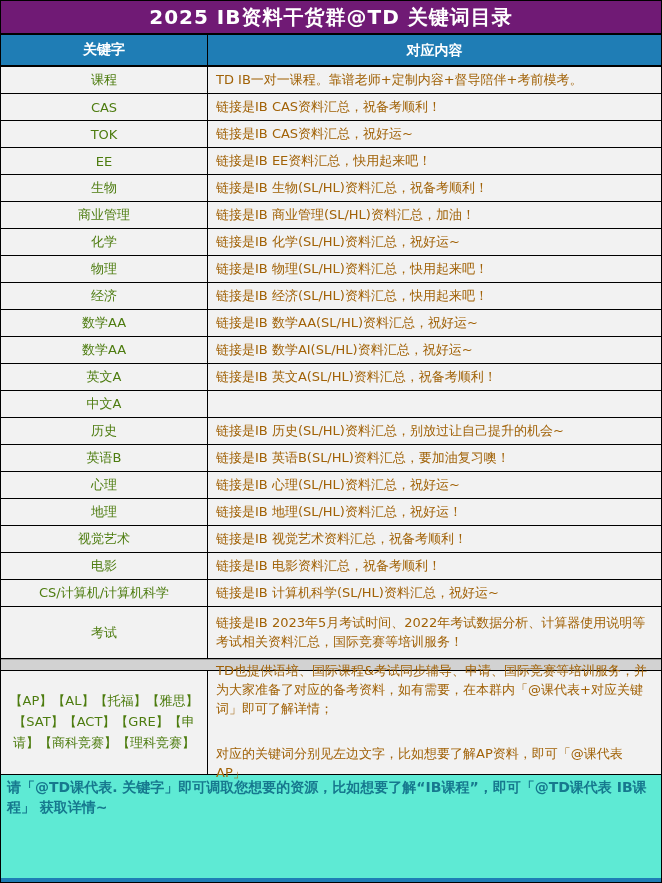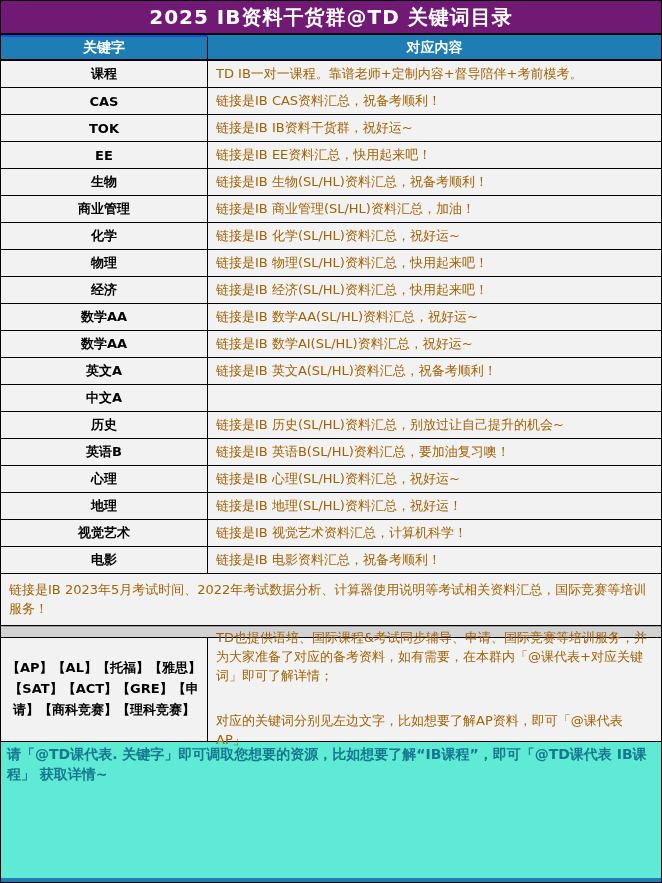--- a/index.html
+++ b/index.html
@@ -24,25 +24,24 @@
     font-size: 20px;
     letter-spacing: 1px;
     display: flex;
     align-items: center;
     justify-content: center;
     border-bottom: 2px solid #000;
     flex: 0 0 auto;
   }
   .header-row {
     display: flex;
-    height: 26px;
+    height: 32px;
     background: #1d4ed8;
     border-bottom: 2px solid #000;
     flex: 0 0 auto;
-    align-items: flex-end;
   }
   .header-row .kw, .header-row .ct {
     color: #ffffff;
     font-weight: bold;
     font-size: 14px;
     display: flex;
     align-items: center;
     justify-content: center;
     background: #1f7db5;
   }
@@ -54,22 +53,22 @@
   }
   .row-std { height: 27px; }
   .kw {
     width: 207px;
     flex: 0 0 207px;
     border-right: 1px solid #000;
     display: flex;
     align-items: center;
     justify-content: center;
     text-align: center;
-    color: #000000;
-    font-weight: bold;
+    color: #4d7c0f;
+    font-weight: normal;
     font-size: 13px;
     padding: 2px 6px;
   }
   .ct {
     flex: 1 1 auto;
     display: flex;
     flex-direction: column;
     justify-content: center;
     color: #a16207;
     font-size: 13px;
@@ -129,21 +128,21 @@
   <div class="row row-std">
       <div class="kw">课程</div>
       <div class="ct">TD IB一对一课程。靠谱老师+定制内容+督导陪伴+考前模考。</div>
     </div>
   <div class="row row-std">
       <div class="kw">CAS</div>
       <div class="ct">链接是IB CAS资料汇总，祝备考顺利！</div>
     </div>
   <div class="row row-std">
       <div class="kw">TOK</div>
-      <div class="ct">链接是IB IB资料干货群，祝好运~</div>
+      <div class="ct">链接是IB CAS资料汇总，祝好运~</div>
     </div>
   <div class="row row-std">
       <div class="kw">EE</div>
       <div class="ct">链接是IB EE资料汇总，快用起来吧！</div>
     </div>
   <div class="row row-std">
       <div class="kw">生物</div>
       <div class="ct">链接是IB 生物(SL/HL)资料汇总，祝备考顺利！</div>
     </div>
   <div class="row row-std">
@@ -188,28 +187,33 @@
   <div class="row row-std">
       <div class="kw">心理</div>
       <div class="ct">链接是IB 心理(SL/HL)资料汇总，祝好运~</div>
     </div>
   <div class="row row-std">
       <div class="kw">地理</div>
       <div class="ct">链接是IB 地理(SL/HL)资料汇总，祝好运！</div>
     </div>
   <div class="row row-std">
       <div class="kw">视觉艺术</div>
-      <div class="ct">链接是IB 视觉艺术资料汇总，计算机科学！</div>
+      <div class="ct">链接是IB 视觉艺术资料汇总，祝备考顺利！</div>
     </div>
   <div class="row row-std">
       <div class="kw">电影</div>
       <div class="ct">链接是IB 电影资料汇总，祝备考顺利！</div>
     </div>
+  <div class="row row-std">
+      <div class="kw">CS/计算机/计算机科学</div>
+      <div class="ct">链接是IB 计算机科学(SL/HL)资料汇总，祝好运~</div>
+    </div>
 
   <div class="row row-exam">
+      <div class="kw">考试</div>
       <div class="ct">链接是IB 2023年5月考试时间、2022年考试数据分析、计算器使用说明等考试相关资料汇总，国际竞赛等培训服务！</div>
     </div>
 
 
   <div class="gap-row"></div>
 
   <div class="row row-ap">
     <div class="kw">【AP】【AL】【托福】【雅思】【SAT】【ACT】【GRE】【申请】【商科竞赛】【理科竞赛】</div>
     <div class="ct">
       <p>TD也提供语培、国际课程&amp;考试同步辅导、申请、国际竞赛等培训服务，并为大家准备了对应的备考资料，如有需要，在本群内「@课代表+对应关键词」即可了解详情；</p>

